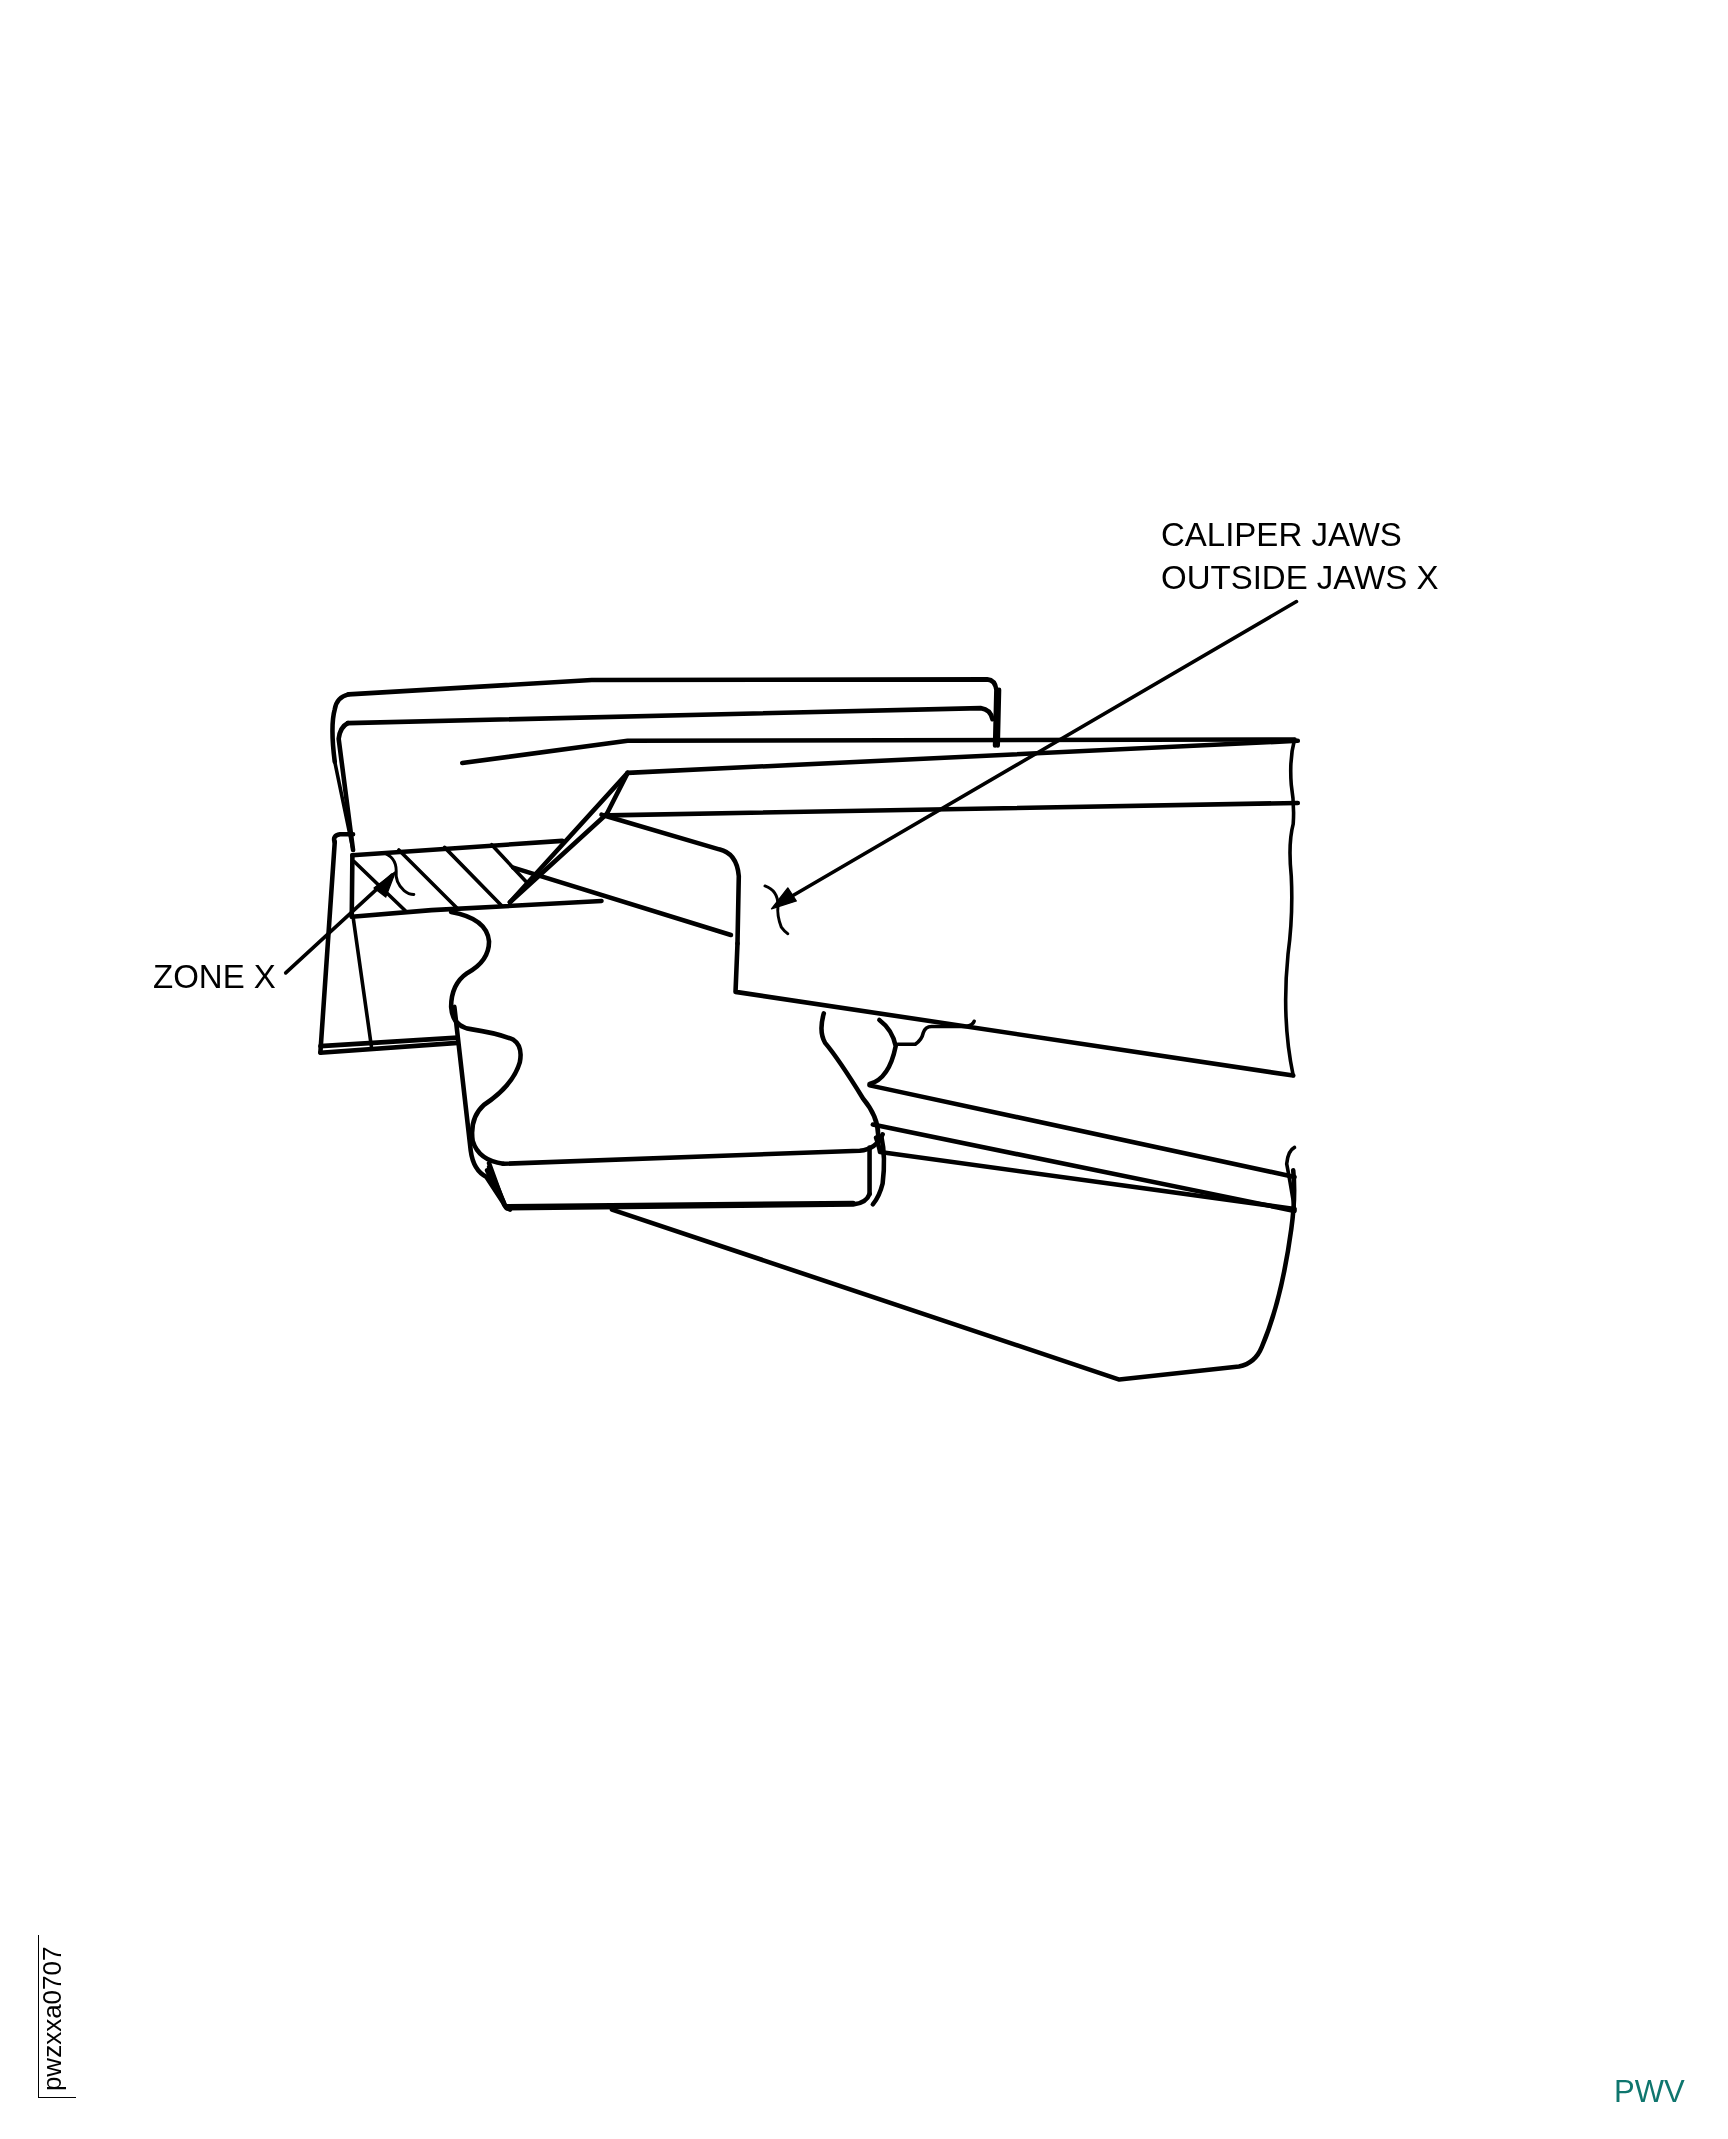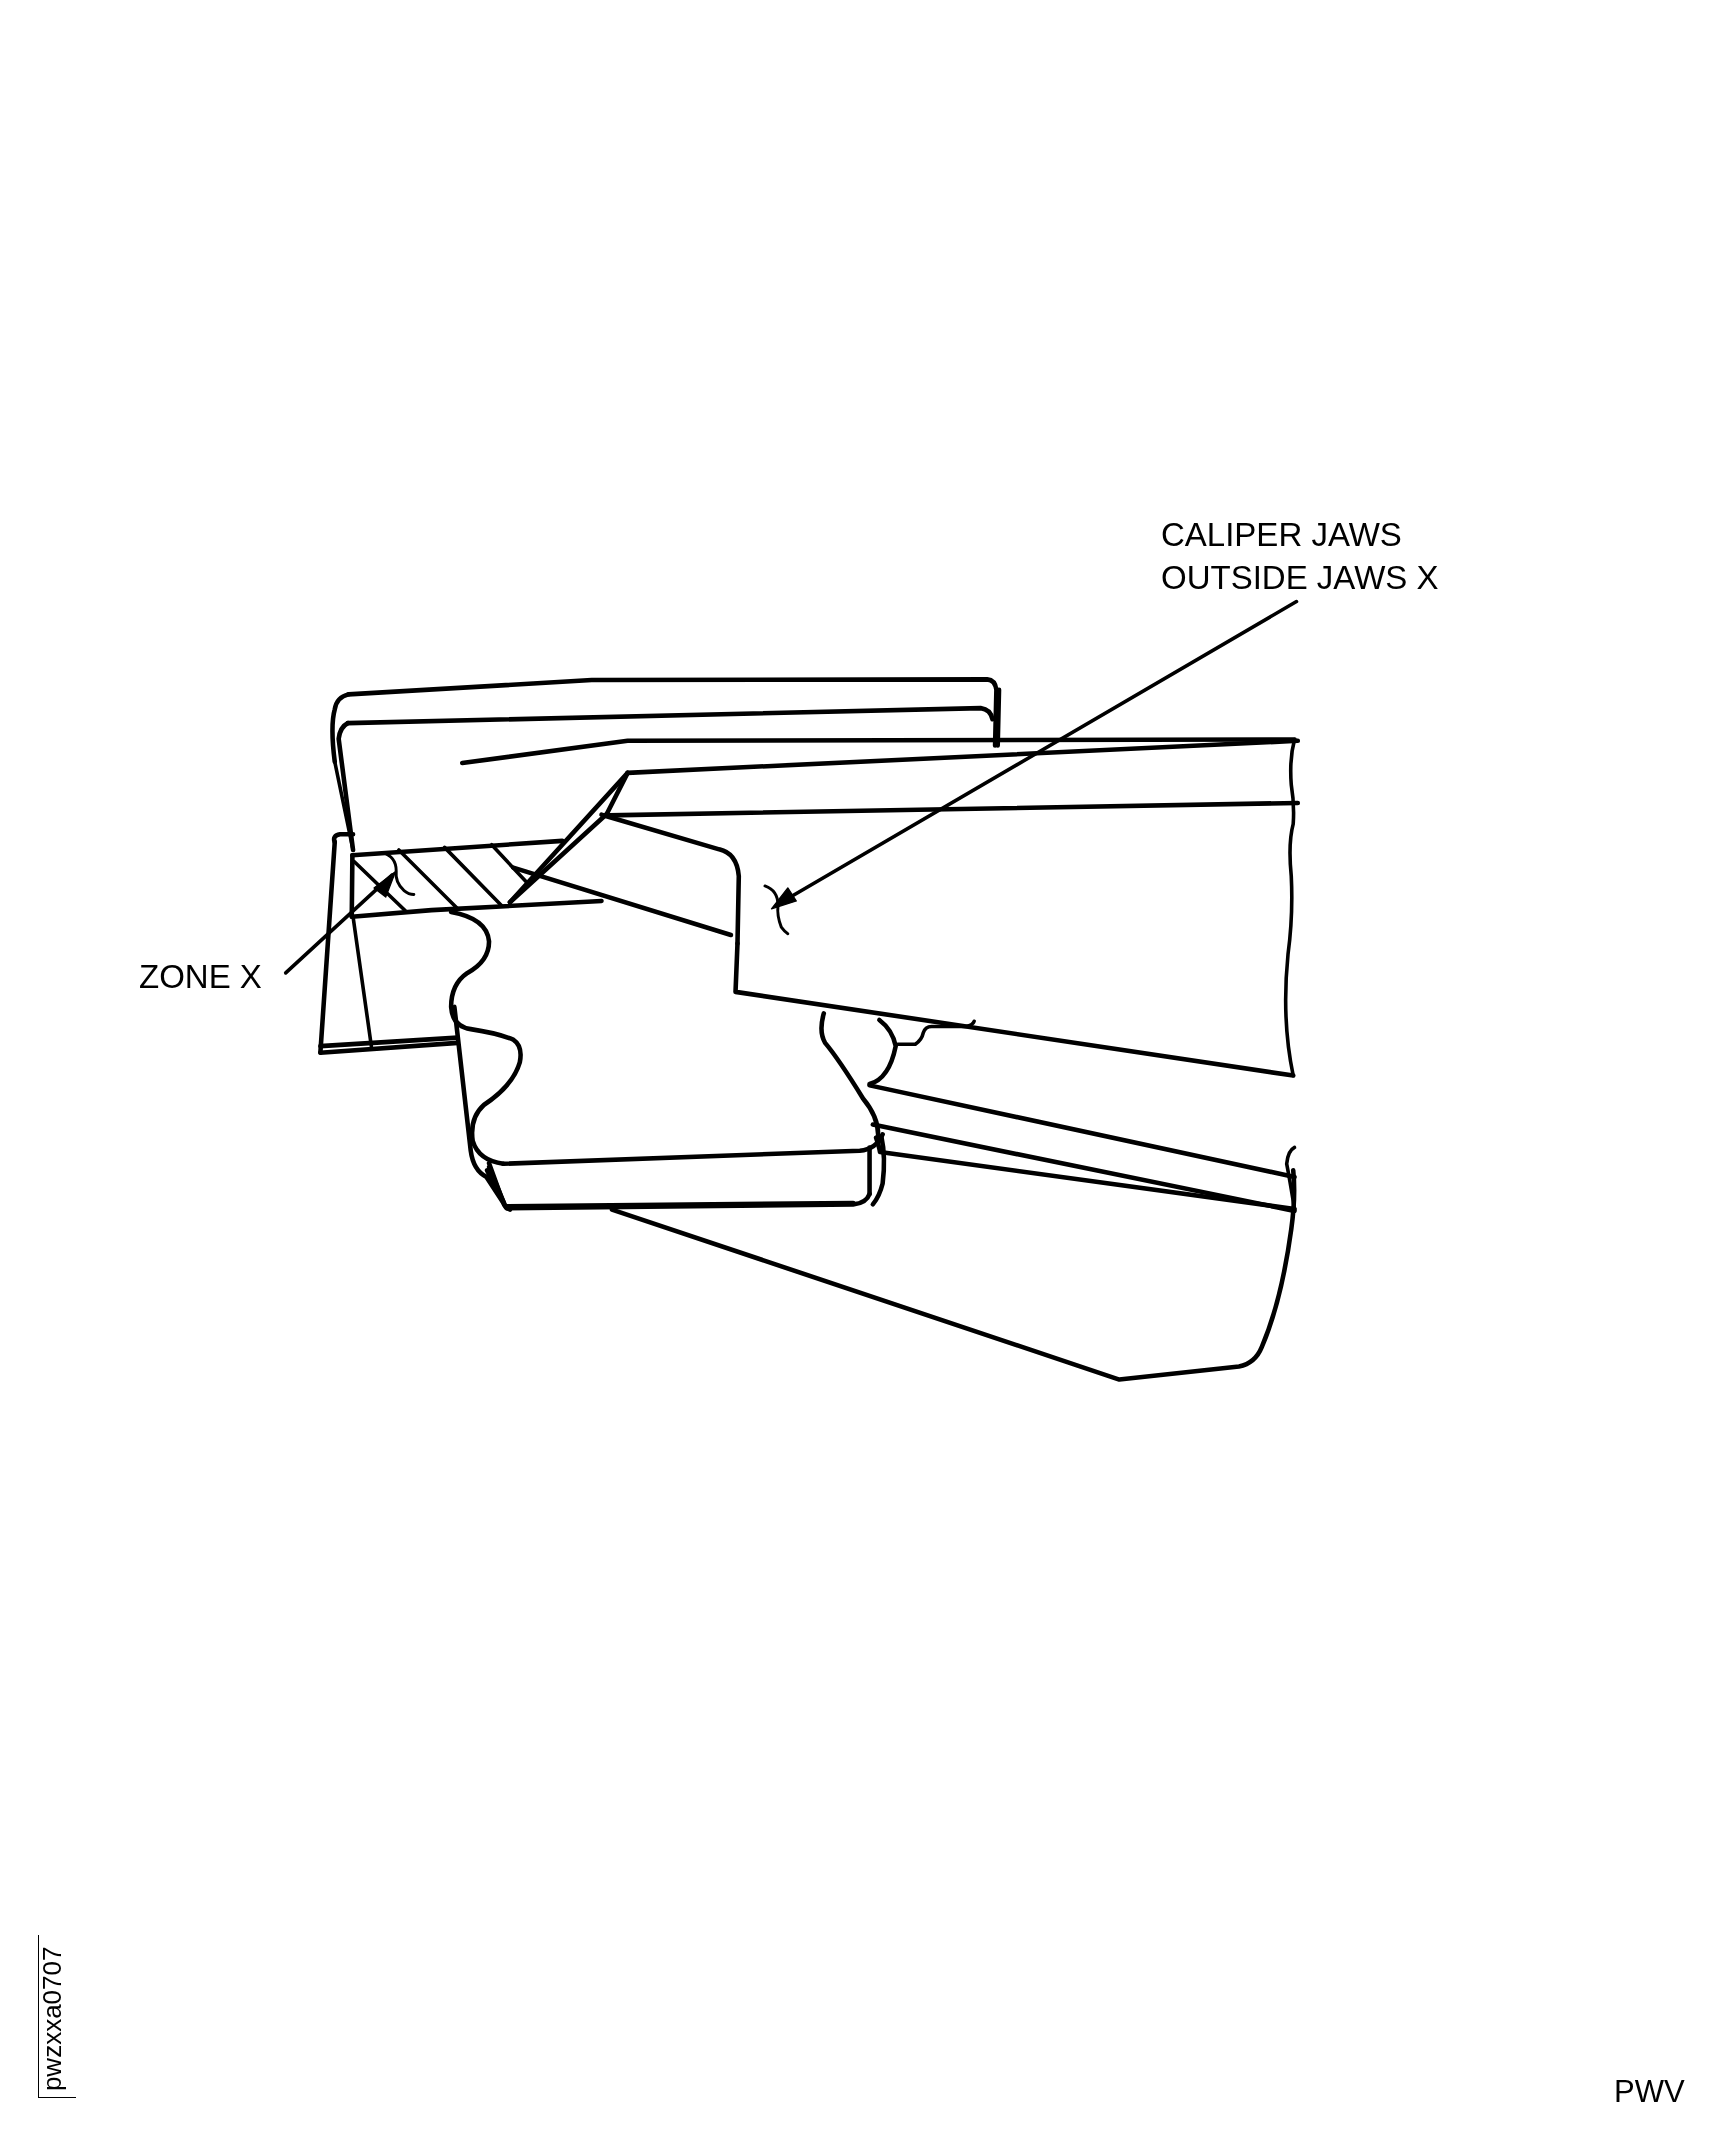--- a/index.html
+++ b/index.html
@@ -34,21 +34,21 @@
     .arrowhead { fill: #000000 !important; stroke: #000000; stroke-width: 2; }
     .label {
       position: absolute;
       font-family: "Liberation Sans", sans-serif;
       color: #000000;
       font-size: 33px;
       line-height: 43px;
       white-space: nowrap;
     }
     #callout-caliper { left: 1161px; top: 513px; }
-    #callout-zone { left: 139px; top: 955px; }
+    #callout-zone { left: 153px; top: 955px; }
     #figure-id {
       position: absolute;
       left: 38px;
       top: 2095px;
       font-family: "Liberation Sans", sans-serif;
       font-size: 26px;
       line-height: 29px;
       color: #000000;
       transform: rotate(-90deg);
       transform-origin: 0 0;
@@ -71,21 +71,21 @@
       height: 0;
       border-top: 1.3px solid #000;
     }
     #source-code {
       position: absolute;
       left: 1614px;
       top: 2073px;
       font-family: "Liberation Sans", sans-serif;
       font-size: 31px;
       line-height: 37px;
-      color: #000000;
+      color: #0f766e;
     }
   </style>
 </head>
 <body>
 
 <div id="canvas">
 
   <svg id="drawing" viewBox="0 0 2643 3273" xmlns="http://www.w3.org/2000/svg">
 
     <g>

